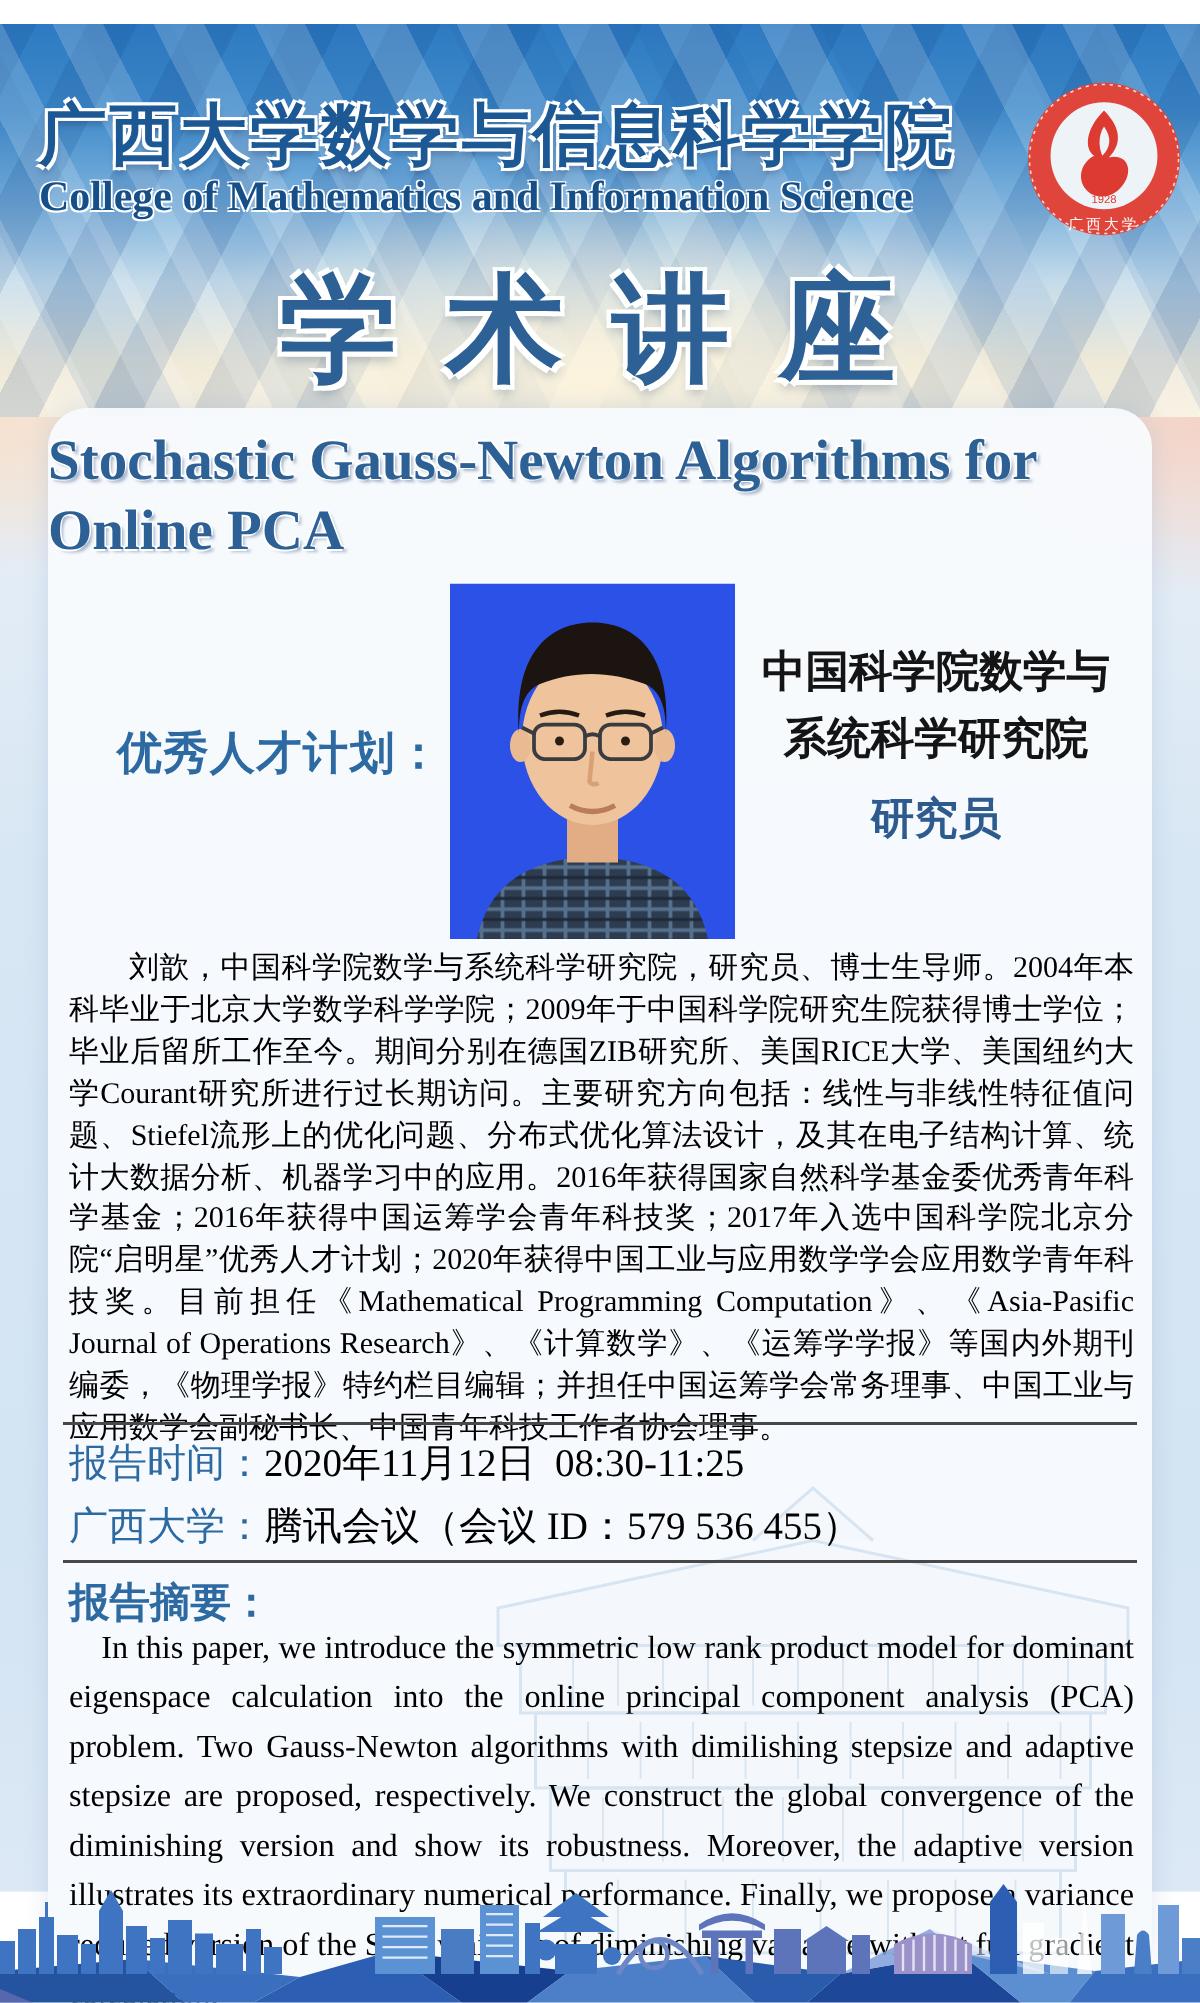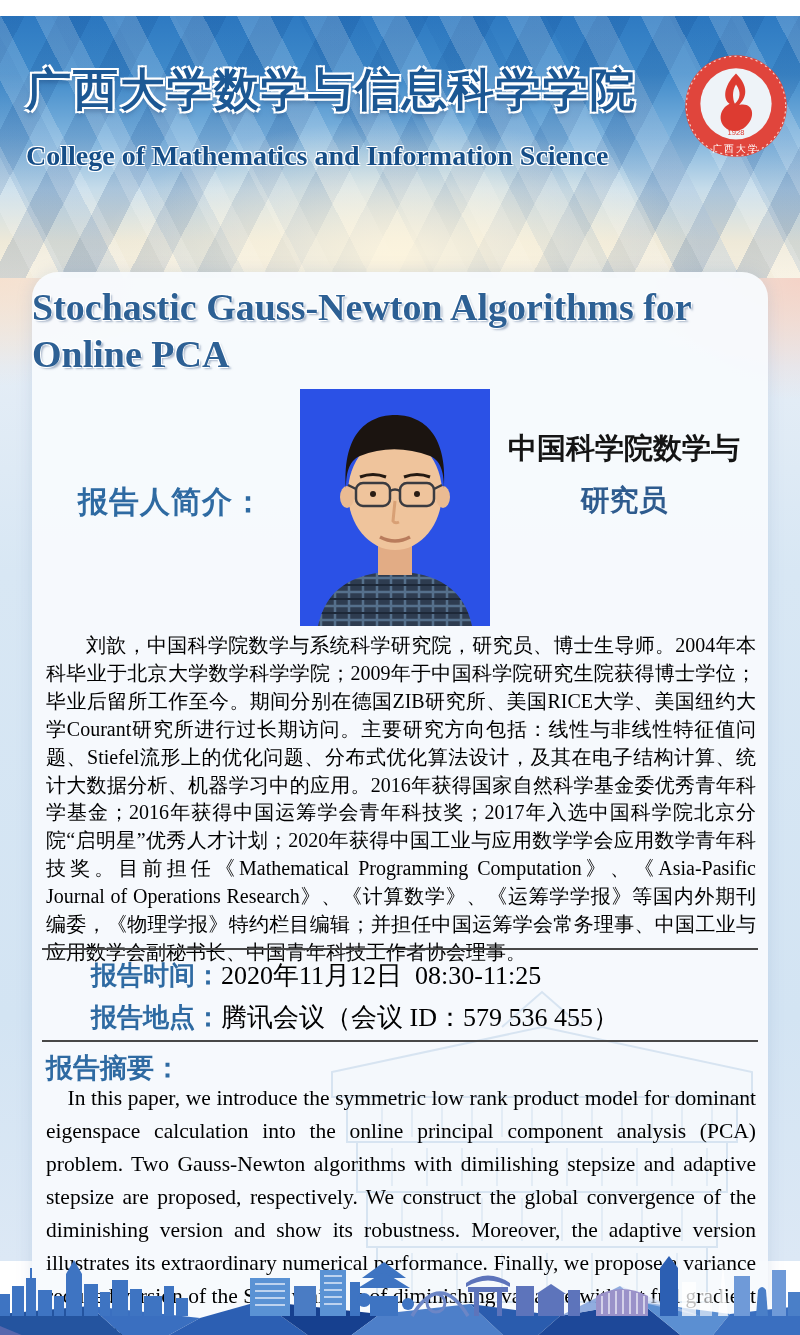--- a/index.html
+++ b/index.html
@@ -21,21 +21,21 @@
       radial-gradient(260px 150px at 0% 0%, rgba(246,223,206,0.85), rgba(246,223,206,0) 72%),
       linear-gradient(180deg,#f3ecdd 0%,#e4edf6 9%,#d8e7f4 30%,#d3e4f3 75%,#dce8f5 100%);}
   .bg-bottom{position:absolute;left:0;top:1240px;width:800px;height:95px;z-index:5;}
 
   
   .inst-zh{position:absolute;left:26px;top:44px;font-size:45px;font-weight:800;
     color:#1c5894;letter-spacing:2px;z-index:2;
     text-shadow:-2px -2px 0 #fff,2px -2px 0 #fff,-2px 2px 0 #fff,2px 2px 0 #fff,0 4px 5px rgba(20,40,80,.35);}
   .inst-en{position:absolute;left:26px;top:100px;font-size:28px;font-weight:700;
     font-family:"Liberation Serif","DejaVu Serif",serif;color:#164e87;z-index:2;
-    text-shadow:-1px -1px 0 #fff,1px -1px 0 #fff,-1px 1px 0 #fff,1px 1px 0 #fff;margin-top:24px;}
+    text-shadow:-1px -1px 0 #fff,1px -1px 0 #fff,-1px 1px 0 #fff,1px 1px 0 #fff;}
   .seal{position:absolute;right:10px;top:36px;width:108px;height:108px;z-index:2;}
   .banner{position:absolute;left:0;top:152px;width:800px;text-align:center;z-index:2;
     font-family:"Liberation Serif","DejaVu Serif",serif;font-size:78px;font-weight:800;
     color:#2d6094;letter-spacing:.42em;padding-left:.21em;box-sizing:border-box;
     text-shadow:-3px -3px 0 #fff,3px -3px 0 #fff,-3px 3px 0 #fff,3px 3px 0 #fff,0 5px 7px rgba(40,70,110,.35);}
 
   
   .panel{position:absolute;left:32px;top:256px;width:736px;height:1046px;z-index:2;
     background:rgba(247,250,253,0.96);border-radius:26px;
     box-shadow:0 0 16px rgba(120,150,190,0.22);}
@@ -56,21 +56,21 @@
 
   .bio{position:absolute;left:14px;top:360px;width:710px;
     font-family:"Liberation Serif","DejaVu Serif",serif;font-size:20px;line-height:27.9px;
     color:#000;text-align:justify;text-indent:2em;}
 
   .rule{position:absolute;left:10px;width:716px;border-top:2.5px solid #484848;}
   .rule-1{top:676px;} .rule-2{top:768px;}
 
   .info-row{position:absolute;left:14px;width:716px;white-space:pre;}
   .row-time{top:686px;} .row-venue{top:728px;}
-  .info-row .lbl{font-size:26px;font-weight:700;color:#2e6aa2;margin-left:45px;}
+  .info-row .lbl{font-size:26px;font-weight:400;color:#2e6aa2;}
   .info-row .val{font-family:"Liberation Serif","DejaVu Serif",serif;font-size:26px;color:#000;}
 
   .abs-label{position:absolute;left:14px;top:778px;font-size:27px;font-weight:800;color:#2e6aa2;}
   .abs-text{position:absolute;left:14px;top:810px;width:710px;
     font-family:"Liberation Serif","DejaVu Serif",serif;font-size:21.5px;line-height:33px;
     color:#000;text-align:justify;text-indent:1em;}
 
   .watermark{position:absolute;left:290px;top:650px;width:440px;height:400px;
     opacity:0.22;pointer-events:none;}
   .text-layer{position:absolute;inset:0;z-index:1;}
@@ -88,20 +88,21 @@
   <svg class="seal" viewBox="0 0 100 100" aria-hidden="true">
     <circle cx="50" cy="50" r="47" fill="#e0453c"></circle>
     <circle cx="50" cy="50" r="46" fill="none" stroke="#f6d9d4" stroke-width="1" stroke-dasharray="2 3"></circle>
     <circle cx="50" cy="48" r="33" fill="#eef3f8"></circle>
     <path d="M50 20 C62 32 60 42 53 49 C66 46 69 60 59 69 C54 74 44 75 39 69 C33 62 36 52 44 48 C38 44 38 32 50 20 Z" fill="#dd3b31"></path>
     <path d="M50 30 C55 37 54 43 49 48 C47 44 46 36 50 30 Z" fill="#eef3f8"></path>
     <text x="50" y="77" text-anchor="middle" font-size="7" fill="#dd3b31">1928</text>
     <text x="50" y="93" text-anchor="middle" font-size="9" fill="#ffffff" letter-spacing="2">广西大学</text>
   </svg>
 
+  <div class="banner">学术讲座</div>
 
   <div class="panel">
 
     <svg class="watermark" viewBox="0 0 440 400" aria-hidden="true">
       <g stroke="#6d9cc8" stroke-width="2" fill="rgba(150,185,220,0.10)">
         <path d="M10 150 L220 105 L430 150 L430 175 L10 175 Z"></path>
         <rect x="25" y="175" width="390" height="45"></rect>
         <rect x="35" y="220" width="370" height="50"></rect>
         <rect x="45" y="270" width="350" height="55"></rect>
         <rect x="55" y="325" width="330" height="55"></rect>
@@ -114,21 +115,21 @@
         <path d="M90 331 V374 M135 331 V374 M180 331 V374 M225 331 V374 M270 331 V374 M315 331 V374 M355 331 V374"></path>
       </g>
     </svg>
 
     <div class="text-layer">
       <div class="talk-title">
         <div>Stochastic Gauss-Newton Algorithms for</div>
         <div>Online PCA</div>
       </div>
 
-      <div class="speaker-label">报告人简介：</div>
+      <div class="speaker-label">优秀人才计划：</div>
 
       <svg class="photo" viewBox="0 0 190 237" aria-hidden="true">
         <rect x="0" y="0" width="190" height="237" fill="#2b51e6"></rect>
         <defs>
           <pattern id="plaid" width="14" height="14" patternUnits="userSpaceOnUse">
             <rect width="14" height="14" fill="#2e3c50"></rect>
             <path d="M0 7 H14 M7 0 V14" stroke="#55708c" stroke-width="2.5"></path>
             <path d="M0 0 H14 M0 14 H14" stroke="#1d2838" stroke-width="2"></path>
           </pattern>
         </defs>
@@ -146,30 +147,31 @@
         <circle cx="73" cy="105" r="3" fill="#2a1d14"></circle>
         <circle cx="117" cy="105" r="3" fill="#2a1d14"></circle>
         <path d="M60 88 Q73 83 86 88 M104 88 Q117 83 130 88" stroke="#241a12" stroke-width="3" fill="none"></path>
         <path d="M95 112 L93 132 Q95 135 99 133" stroke="#d8a075" stroke-width="3" fill="none"></path>
         <path d="M80 148 Q95 156 110 148" stroke="#b97c5c" stroke-width="3.5" fill="none"></path>
       </svg>
 
       <div class="speaker-info">
         <div class="speaker-affil">
           <div>中国科学院数学与</div>
+          <div>系统科学研究院</div>
         </div>
         <div class="speaker-title">研究员</div>
       </div>
 
       <div class="bio">刘歆，中国科学院数学与系统科学研究院，研究员、博士生导师。2004年本科毕业于北京大学数学科学学院；2009年于中国科学院研究生院获得博士学位；毕业后留所工作至今。期间分别在德国ZIB研究所、美国RICE大学、美国纽约大学Courant研究所进行过长期访问。主要研究方向包括：线性与非线性特征值问题、Stiefel流形上的优化问题、分布式优化算法设计，及其在电子结构计算、统计大数据分析、机器学习中的应用。2016年获得国家自然科学基金委优秀青年科学基金；2016年获得中国运筹学会青年科技奖；2017年入选中国科学院北京分院“启明星”优秀人才计划；2020年获得中国工业与应用数学学会应用数学青年科技奖。目前担任《Mathematical Programming Computation》、《Asia-Pasific Journal of Operations Research》、《计算数学》、《运筹学学报》等国内外期刊编委，《物理学报》特约栏目编辑；并担任中国运筹学会常务理事、中国工业与应用数学会副秘书长、中国青年科技工作者协会理事。</div>
 
       <div class="rule rule-1"></div>
 
       <div class="info-row row-time"><span class="lbl">报告时间：</span><span class="val">2020年11月12日  08:30-11:25</span></div>
-      <div class="info-row row-venue"><span class="lbl">报告地点：</span><span class="val">腾讯会议（会议 ID：579 536 455）</span></div>
+      <div class="info-row row-venue"><span class="lbl">广西大学：</span><span class="val">腾讯会议（会议 ID：579 536 455）</span></div>
 
       <div class="rule rule-2"></div>
 
       <div class="abs-label">报告摘要：</div>
       <div class="abs-text">In this paper, we introduce the symmetric low rank product model for dominant eigenspace calculation into the online principal component analysis (PCA) problem. Two Gauss-Newton algorithms with dimilishing stepsize and adaptive stepsize are proposed, respectively. We construct the global convergence of the diminishing version and show its robustness. Moreover, the adaptive version illustrates its extraordinary numerical performance. Finally, we propose a variance reduced version of the SGN which is of diminishing variance without full gradient calculation.</div>
     </div>
   </div>
 
   <svg class="bg-bottom" viewBox="0 0 800 95" preserveAspectRatio="none" aria-hidden="true">
 

